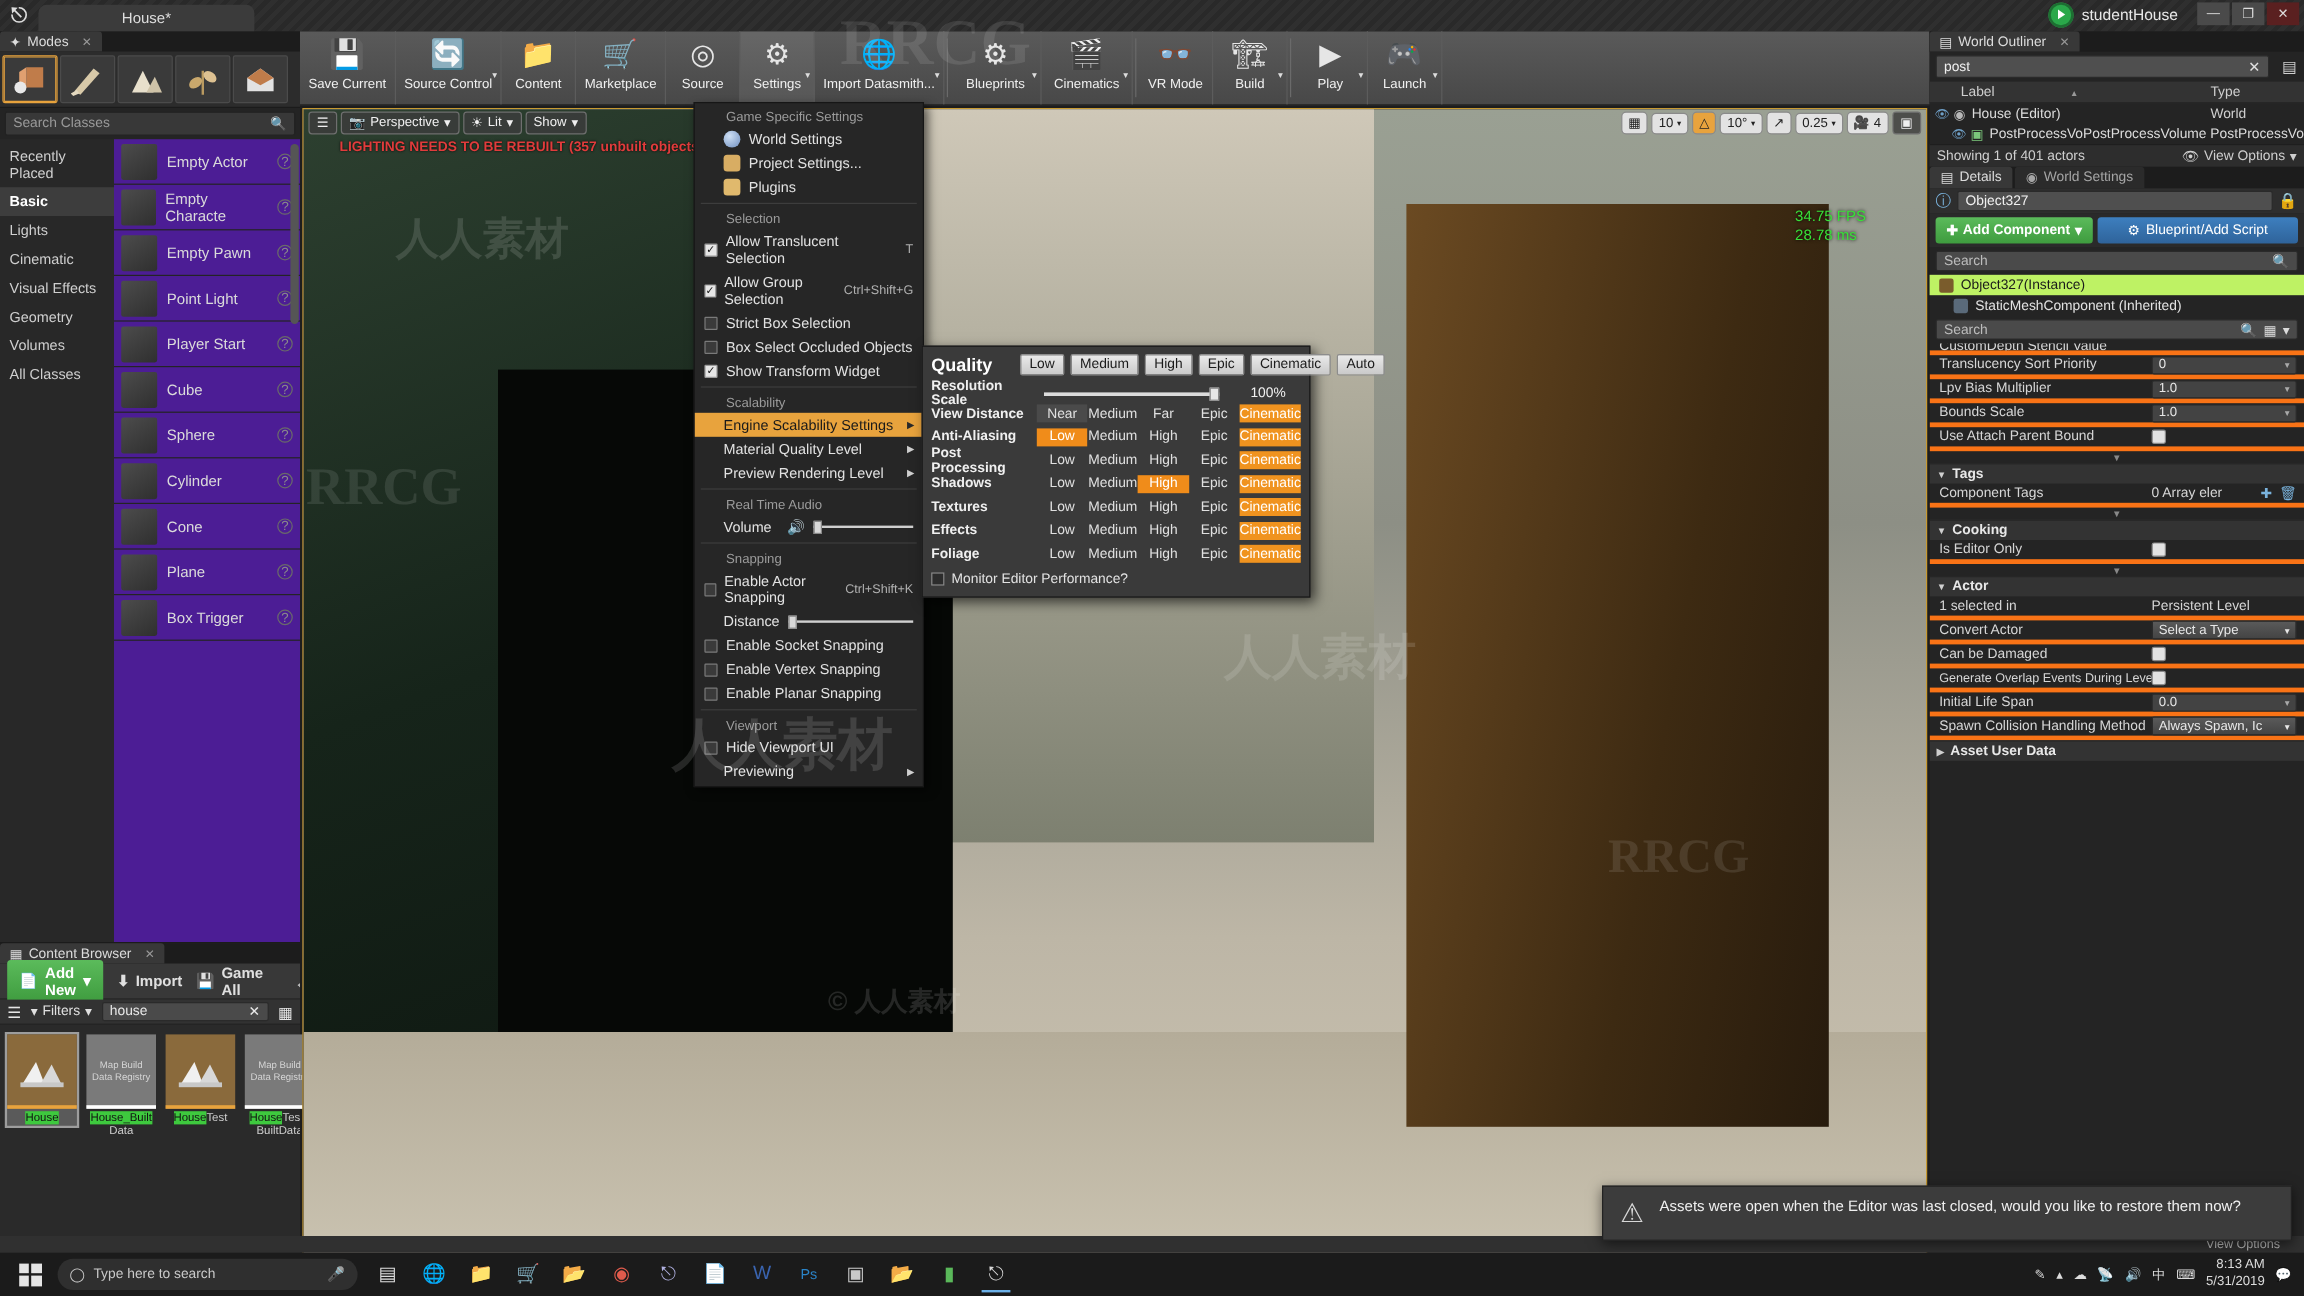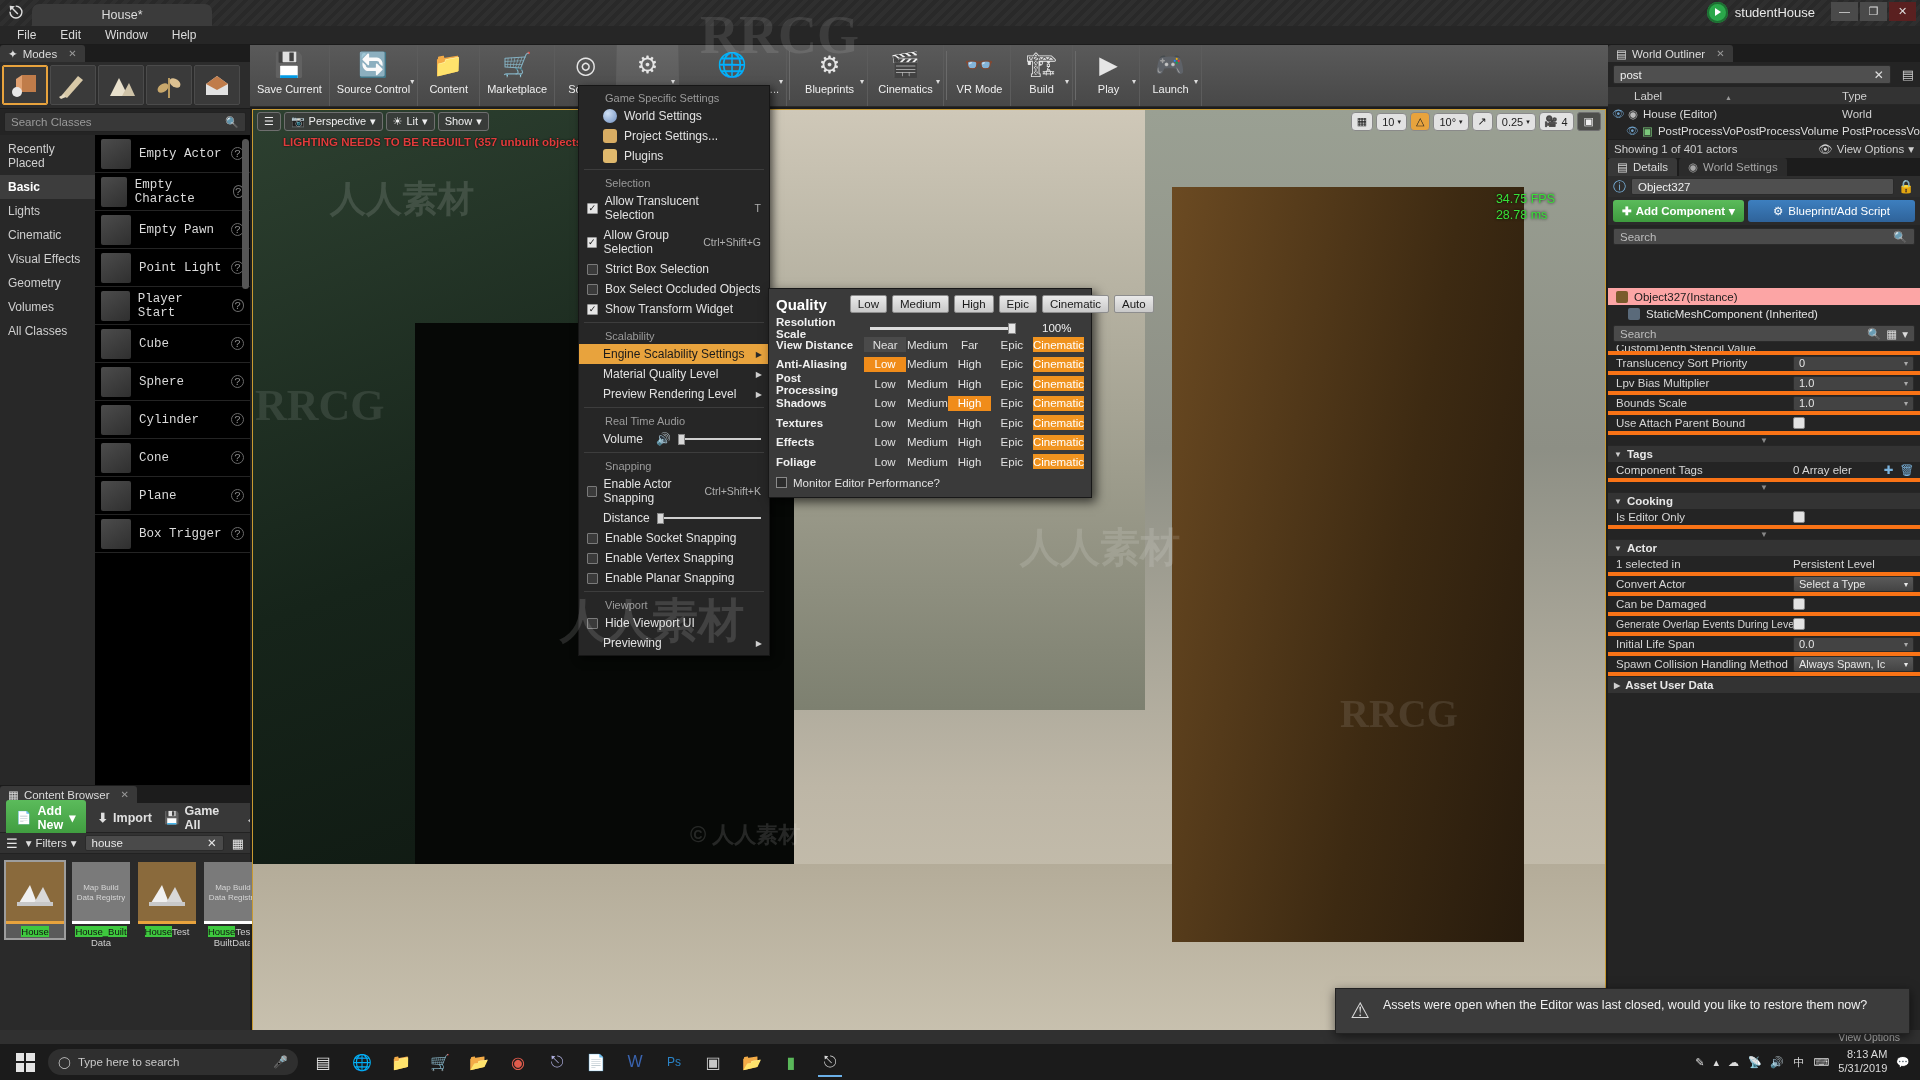--- a/index.html
+++ b/index.html
@@ -68,21 +68,21 @@
   .search-row{
     height:20px;background:#383838;border:1px solid #222;margin:3px 4px;
     display:flex;align-items:center;padding:0 6px;font-size:11.5px;color:#9a9a9a;
     border-radius:2px;
   }
   .search-row .mag{margin-left:auto;color:#cfcfcf;font-size:11px;}
   .place-body{flex:1 1 auto;display:flex;min-height:0;}
   .cat-list{width:95px;flex:0 0 95px;background:#282828;padding-top:2px;}
   .cat{padding:5px 8px;font-size:12px;color:#cfcfcf;}
   .cat.active{background:#3d3d3d;color:#fff;font-weight:bold;}
-  .asset-list{flex:1 1 auto;background:#000000;overflow:hidden;position:relative;font-family:Liberation Mono, monospace;}
+  .asset-list{flex:1 1 auto;background:#4c1d95;overflow:hidden;position:relative;}
   .asset-row{
     height:38px;display:flex;align-items:center;gap:8px;padding:0 6px;
     border-bottom:1px solid #242424;font-size:12.5px;color:#dadada;
   }
   .asset-thumb{
     width:30px;height:30px;background:linear-gradient(145deg,#4c4c4c,#2f2f2f);
     border-radius:2px;display:flex;align-items:center;justify-content:center;
   }
   .asset-q{margin-left:auto;color:#8b8b8b;font-size:11px;border:1px solid #6a6a6a;border-radius:50%;width:13px;height:13px;display:flex;align-items:center;justify-content:center;}
   .scrollbar{position:absolute;right:1px;top:4px;width:7px;height:150px;background:#555;border-radius:4px;}
@@ -252,21 +252,21 @@
   }
   .bpbtn{
     flex:1 1 auto;background:linear-gradient(#3d7fbf,#2f639a);color:#fff;font-size:11.5px;
     padding:4px 8px;border-radius:3px;display:flex;align-items:center;justify-content:center;gap:5px;
   }
   .det-search{
     height:17px;background:#4a4a4a;border:1px solid #2a2a2a;margin:3px 5px;display:flex;
     align-items:center;padding:0 6px;font-size:11.5px;color:#bdbdbd;border-radius:2px;
   }
   .comp-row{height:17px;display:flex;align-items:center;gap:6px;padding:0 8px;font-size:11.5px;color:#e2e2e2;}
-  .comp-row.sel{background:#fca5a5;color:#1b1b1b;margin-top:40px;}
+  .comp-row.sel{background:#bef264;color:#1b1b1b;}
   .comp-ico{width:12px;height:12px;background:#7a5c2c;border-radius:2px;}
   .det-search2{
     height:17px;background:#4a4a4a;border:1px solid #2a2a2a;margin:3px 5px;display:flex;
     align-items:center;padding:0 6px;font-size:11.5px;color:#bdbdbd;border-radius:2px;
   }
   .det-search2 .ico{margin-left:auto;display:flex;gap:5px;color:#dcdcdc;}
   .prop-scroll{flex:1 1 auto;overflow:hidden;}
   .sect-hdr{
     height:17px;background:#333;display:flex;align-items:center;gap:5px;padding:0 6px;
     font-size:11.5px;font-weight:bold;color:#e8e8e8;border-top:1px solid #262626;
@@ -352,26 +352,20 @@
         <span class="acct-name">studentHouse</span>
       </div>
       <div class="win-btns">
         <div class="win-btn">—</div>
         <div class="win-btn">❐</div>
         <div class="win-btn close">✕</div>
       </div>
     </div>
   </div>
 
-  <div class="menubar">
-    <div class="menu-item">File</div>
-    <div class="menu-item">Edit</div>
-    <div class="menu-item">Window</div>
-    <div class="menu-item">Help</div>
-  </div>
 
   <div class="bodyrow">
 
     <div class="leftcol">
 
       <div class="panel-tabbar">
         <div class="panel-tab">
           <span>✦</span>
           <span>Modes</span>
           <span class="x">✕</span>

